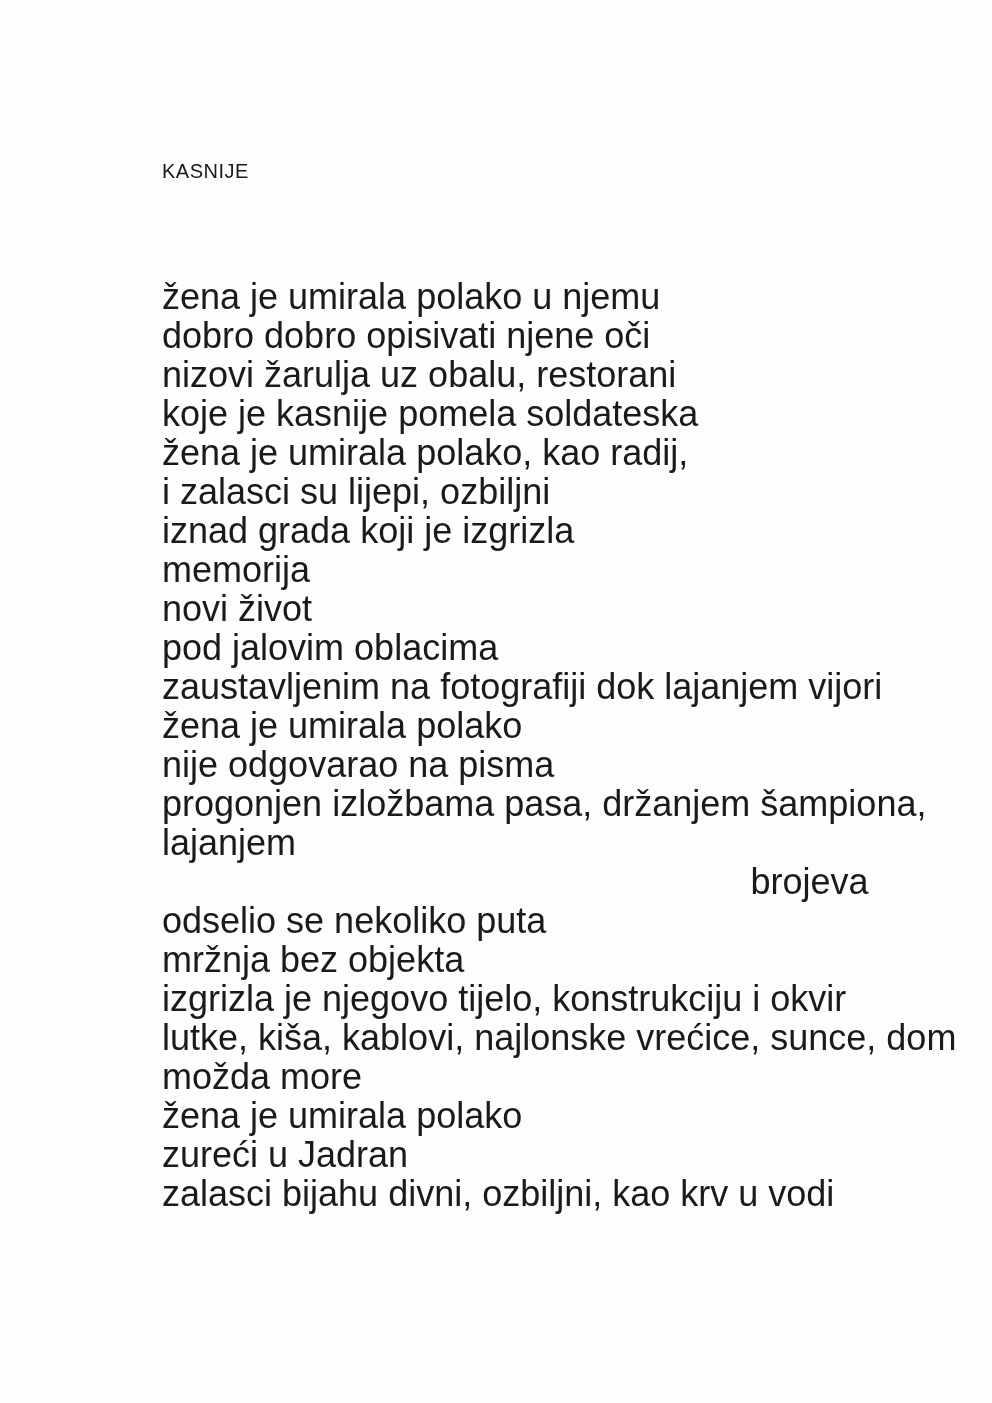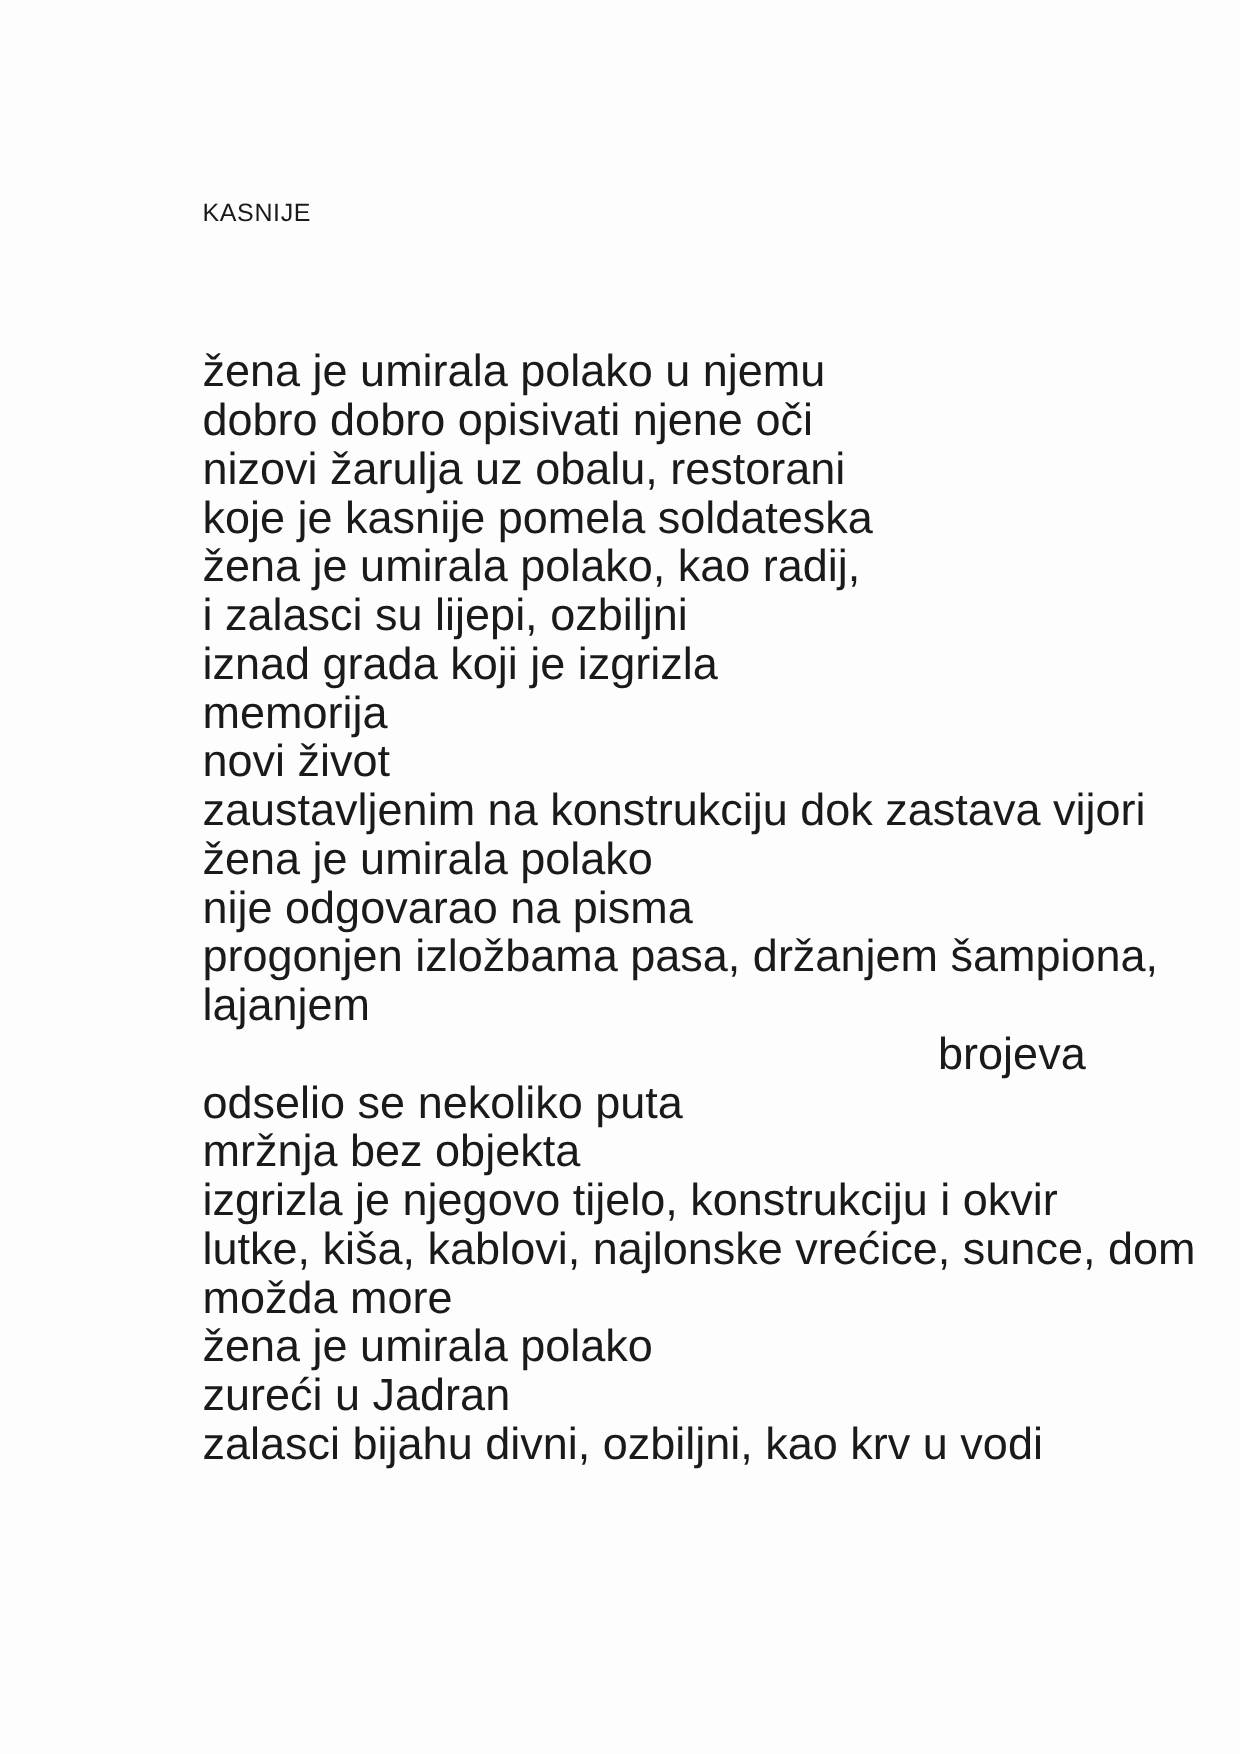--- a/index.html
+++ b/index.html
@@ -50,21 +50,22 @@
   <div class="poem">
     <div class="poem-line">žena je umirala polako u njemu</div>
     <div class="poem-line">dobro dobro opisivati njene oči</div>
     <div class="poem-line">nizovi žarulja uz obalu, restorani</div>
     <div class="poem-line">koje je kasnije pomela soldateska</div>
     <div class="poem-line">žena je umirala polako, kao radij,</div>
     <div class="poem-line">i zalasci su lijepi, ozbiljni</div>
     <div class="poem-line">iznad grada koji je izgrizla</div>
     <div class="poem-line">memorija</div>
     <div class="poem-line">novi život</div>
-    <div class="poem-line">zaustavljenim na konstrukciju dok zastava vijori</div>
+    <div class="poem-line">pod jalovim oblacima</div>
+    <div class="poem-line">zaustavljenim na fotografiji dok lajanjem vijori</div>
     <div class="poem-line">žena je umirala polako</div>
     <div class="poem-line">nije odgovarao na pisma</div>
     <div class="poem-line">progonjen izložbama pasa, držanjem šampiona,</div>
     <div class="poem-line">lajanjem</div>
     <div class="poem-line indented">brojeva</div>
     <div class="poem-line">odselio se nekoliko puta</div>
     <div class="poem-line">mržnja bez objekta</div>
     <div class="poem-line">izgrizla je njegovo tijelo, konstrukciju i okvir</div>
     <div class="poem-line">lutke, kiša, kablovi, najlonske vrećice, sunce, dom</div>
     <div class="poem-line">možda more</div>

